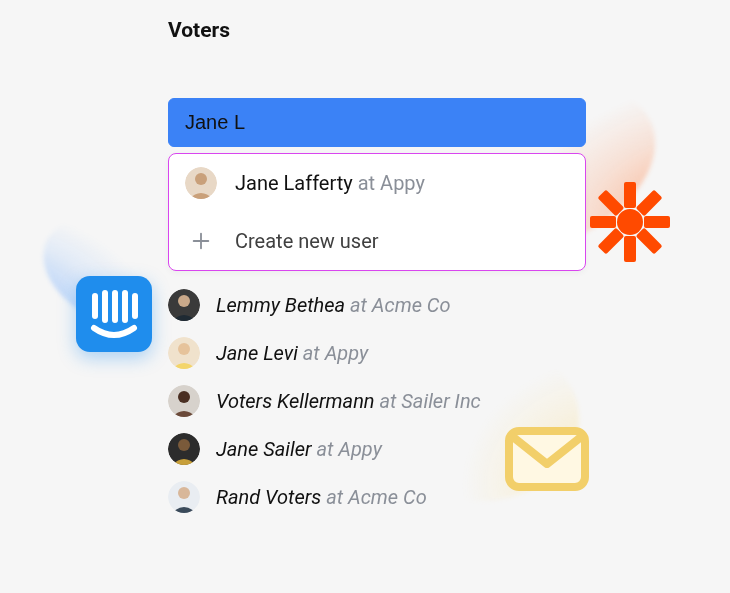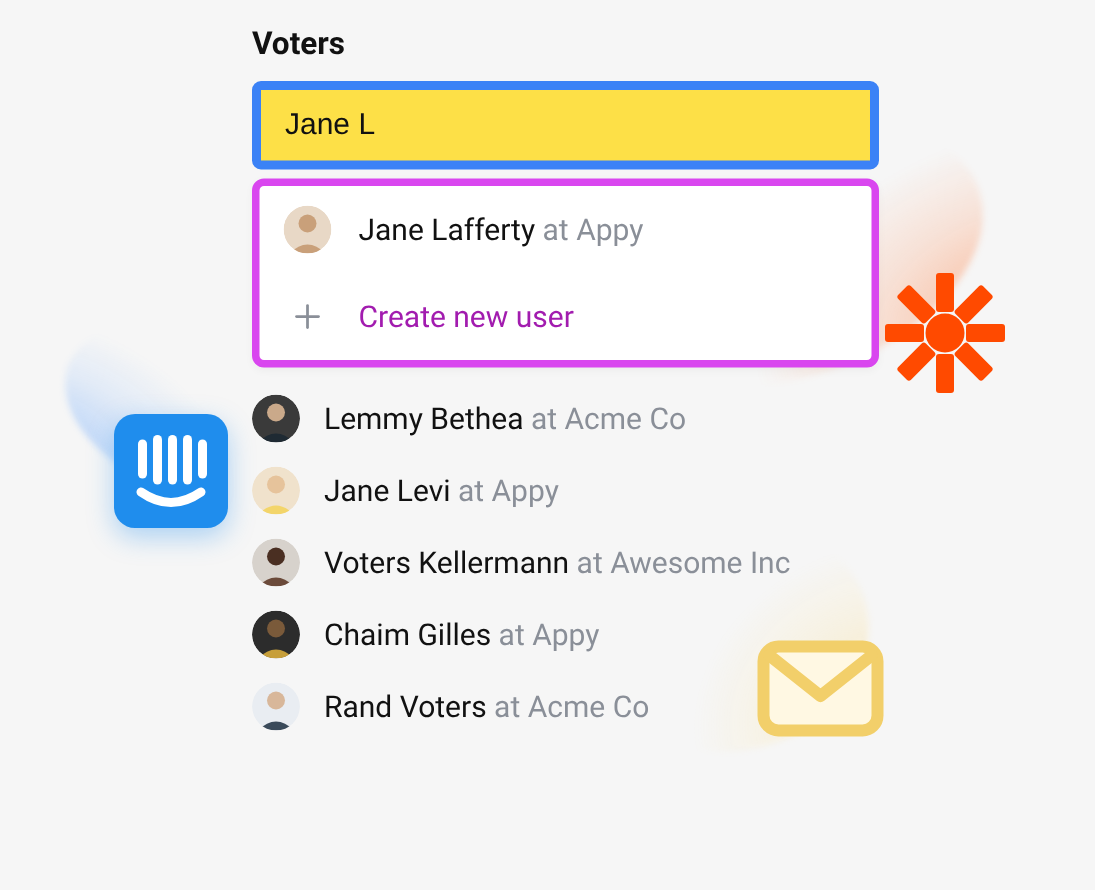--- a/index.html
+++ b/index.html
@@ -98,34 +98,35 @@
   .heading {
     font-size: 21px;
     font-weight: 700;
     color: #111;
     margin: 0 0 12px 0;
   }
 
   .search-box {
     width: 100%;
     box-sizing: border-box;
-    border: 6px solid #3b82f6;
+    border: 1px solid #3b82f6;
     border-radius: 6px;
-    background: #fde047;
+    background: #3b82f6;
     padding: 12px 16px;
     font-size: 20px;
     color: #111;
     outline: none;
+    margin-top: 44px;
   }
 
   .dropdown {
     margin-top: 6px;
     width: 100%;
     box-sizing: border-box;
-    border: 5px solid #d946ef;
+    border: 1px solid #d946ef;
     border-radius: 8px;
     background: #fff;
     box-shadow: 0 2px 6px rgba(0,0,0,0.04);
     overflow: hidden;
   }
   .dropdown-row {
     display: flex;
     align-items: center;
     padding: 13px 16px;
     font-size: 20px;
@@ -150,34 +151,34 @@
 
   .plus-icon {
     width: 32px;
     height: 32px;
     display: flex;
     align-items: center;
     justify-content: center;
     color: #8a8f98;
     flex-shrink: 0;
   }
-  .create-text { color: #a21caf; margin-left: 18px; }
+  .create-text { color: #404040; margin-left: 18px; }
 
   .list {
     margin-top: 18px;
     display: flex;
     flex-direction: column;
     gap: 16px;
   }
   .list-row {
     display: flex;
     align-items: center;
     font-size: 20px;
   }
-  .list-row .row-text { margin-left: 16px; }
+  .list-row .row-text { margin-left: 16px; font-style: italic; }
 
 </style>
 </head>
 <body>
 
 <div class="canvas">
 
   <div class="swoosh swoosh-blue"></div>
   <div class="swoosh swoosh-orange"></div>
   <div class="swoosh swoosh-yellow"></div>
@@ -294,35 +295,35 @@
           <svg viewBox="0 0 32 32">
               <circle cx="16" cy="16" r="16" fill="#d7d2cc"></circle>
               <circle cx="16" cy="12" r="6" fill="#4a2f22"></circle>
               <path d="M4 32 Q16 20 28 32" fill="#6b4a3a"></path>
             </svg>
         </span>
         <span class="row-text">
           <span class="name">Voters Kellermann</span>
           <span class="at-org">
             <span>at</span>
-            <span>Awesome Inc</span>
+            <span>Sailer Inc</span>
           </span>
         </span>
       </div>
 
       <div class="list-row">
         <span class="avatar">
           <svg viewBox="0 0 32 32">
               <circle cx="16" cy="16" r="16" fill="#2c2c2c"></circle>
               <circle cx="16" cy="12" r="6" fill="#7a5a3a"></circle>
               <path d="M4 32 Q16 20 28 32" fill="#c79f3a"></path>
             </svg>
         </span>
         <span class="row-text">
-          <span class="name">Chaim Gilles</span>
+          <span class="name">Jane Sailer</span>
           <span class="at-org">
             <span>at</span>
             <span>Appy</span>
           </span>
         </span>
       </div>
 
       <div class="list-row">
         <span class="avatar">
           <svg viewBox="0 0 32 32">

